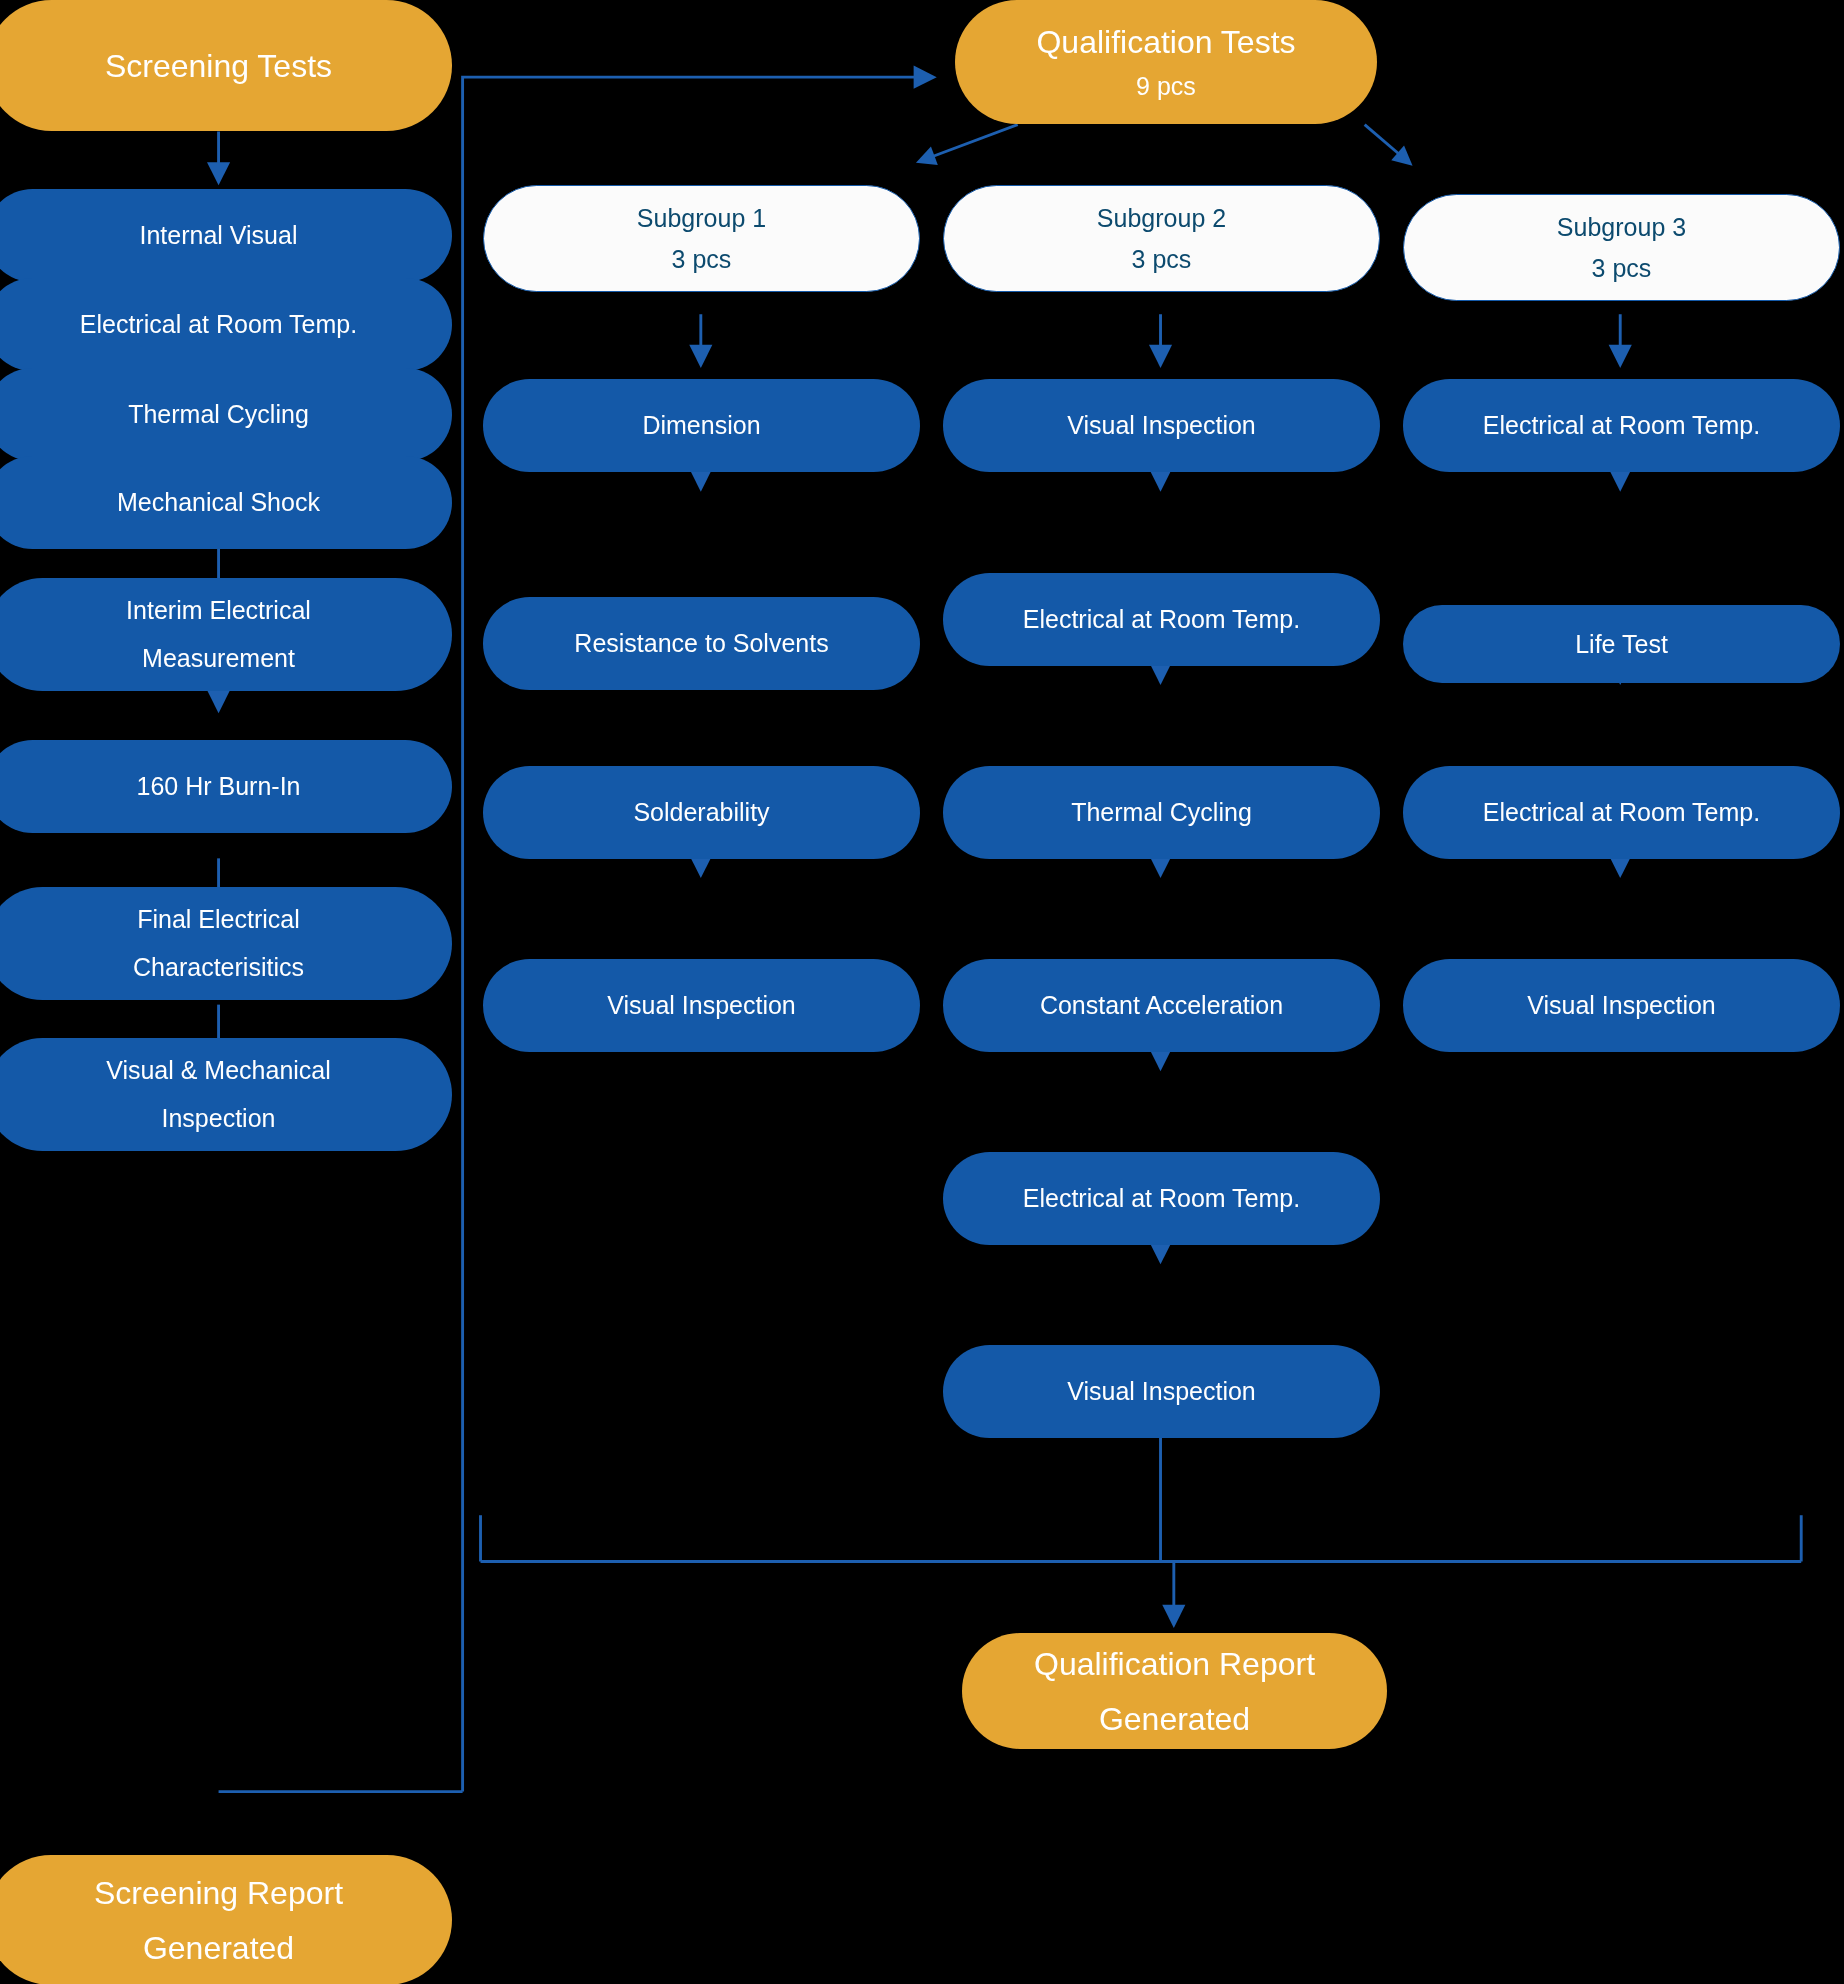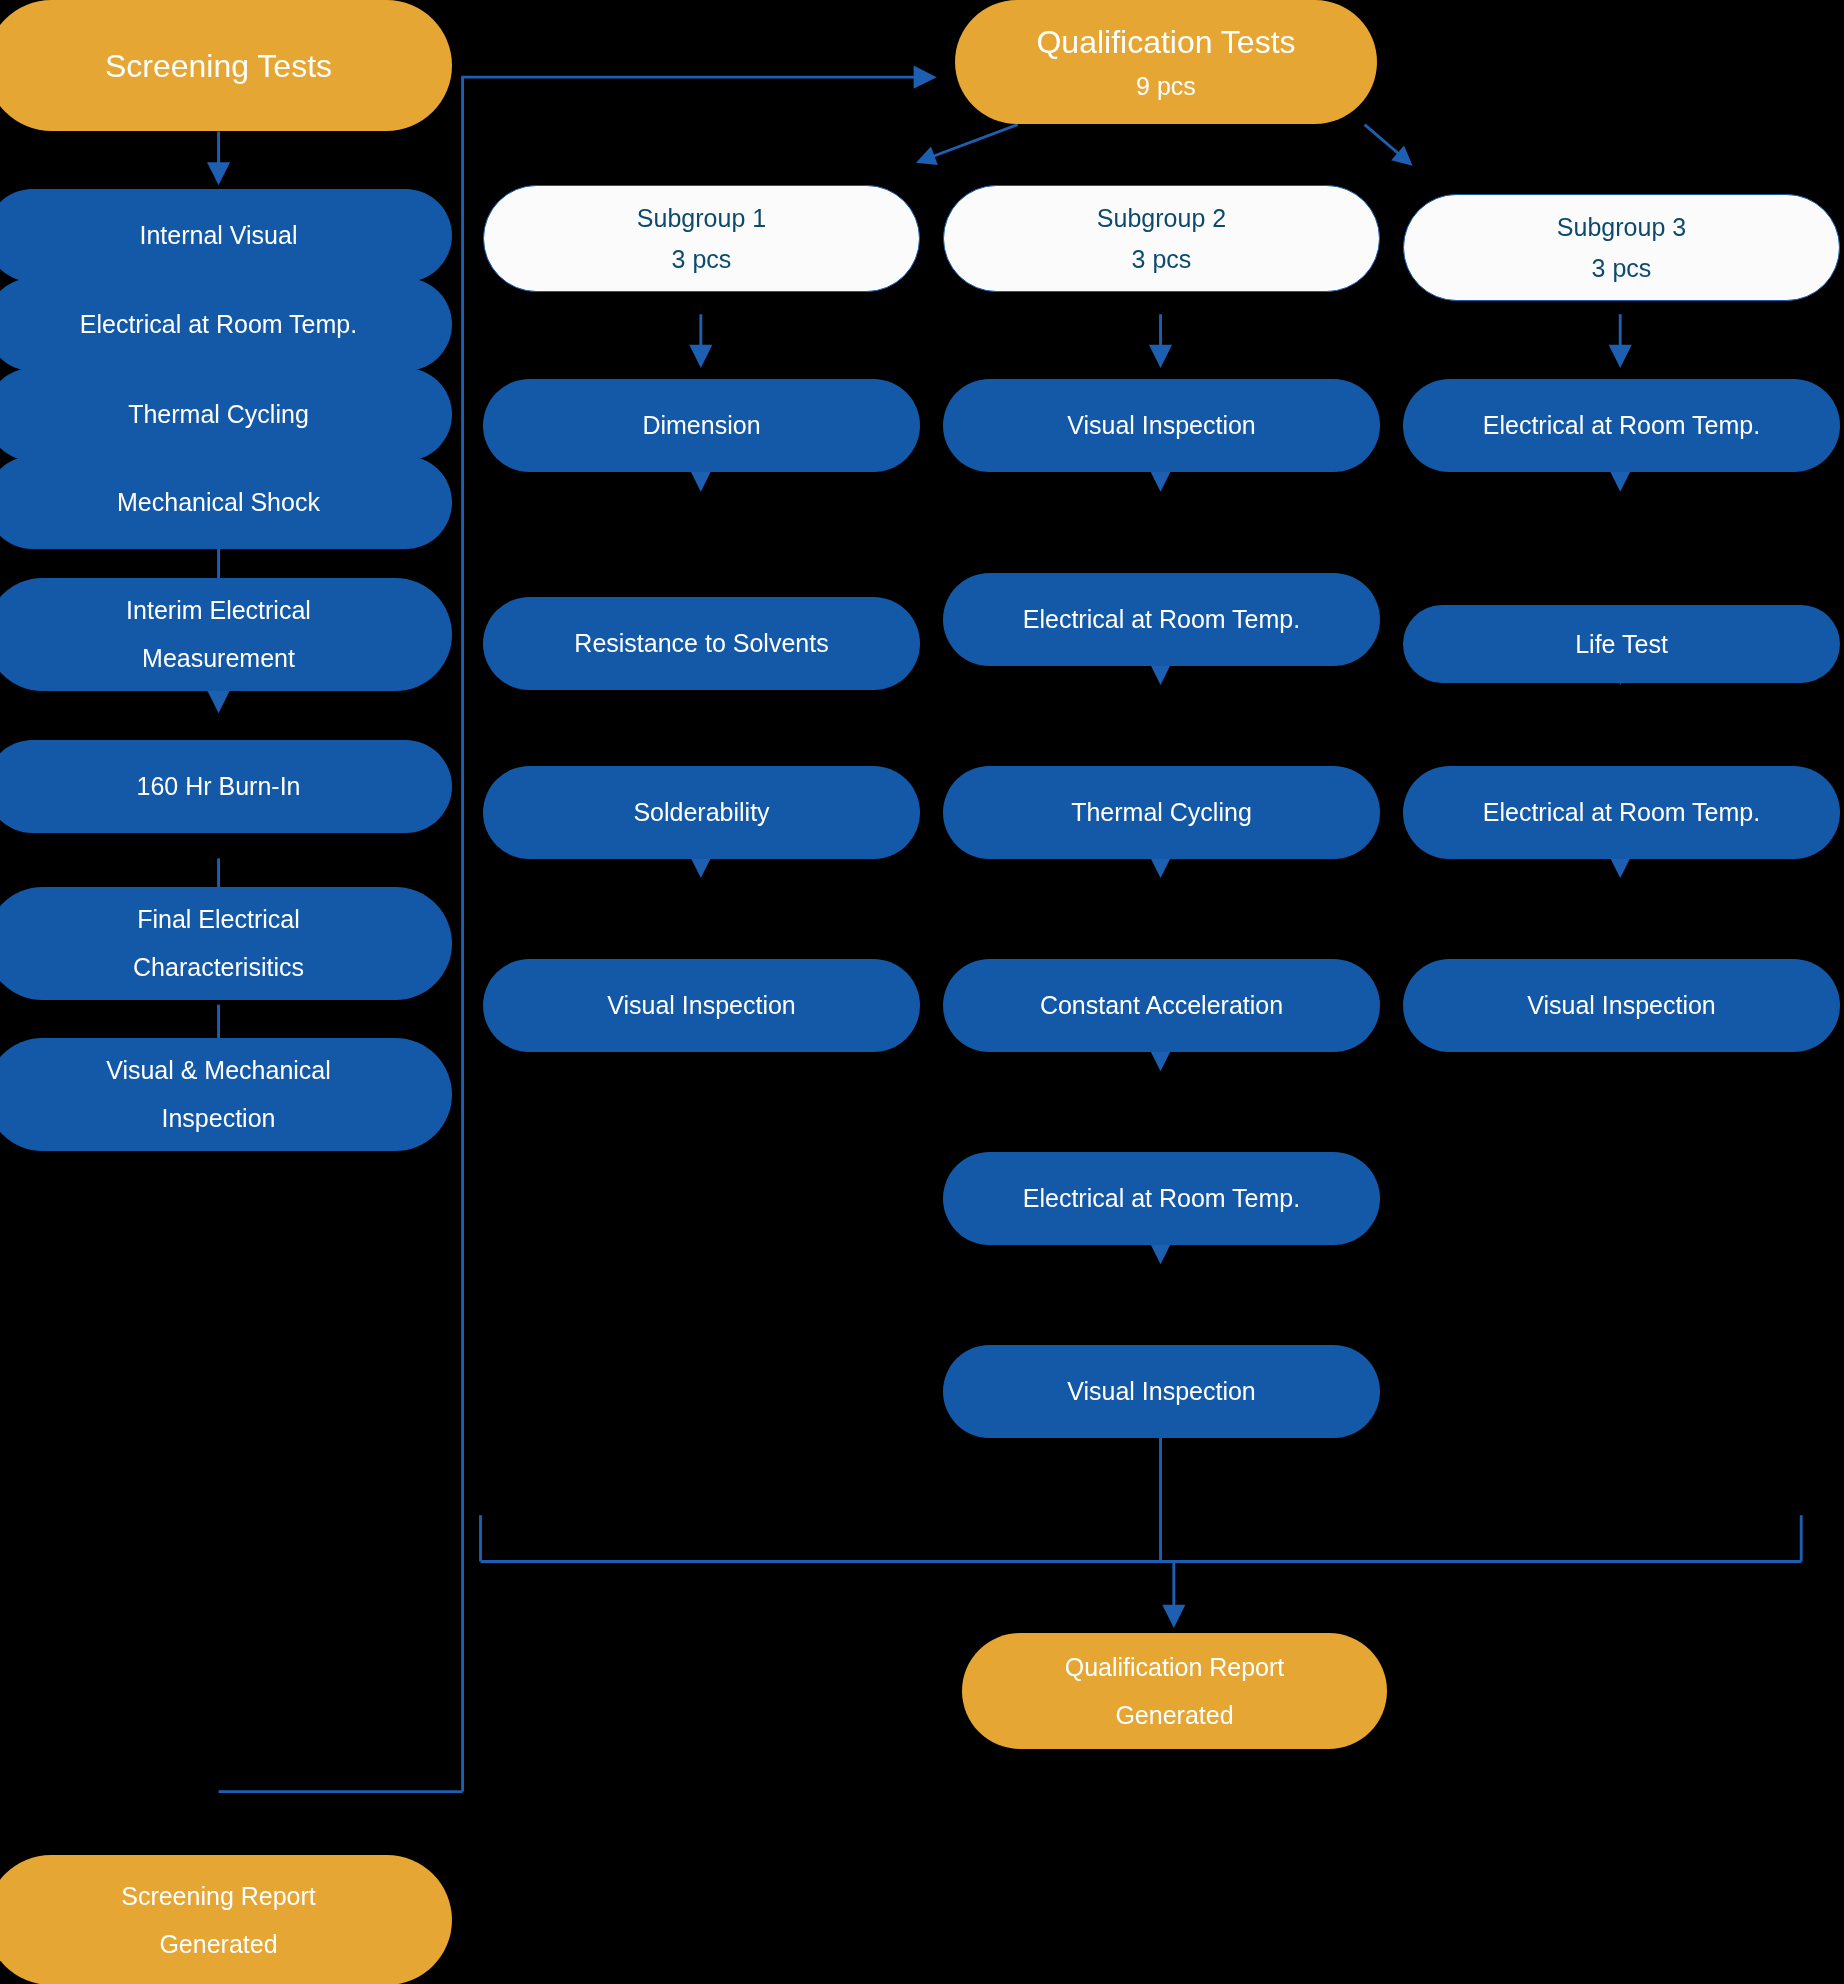--- a/index.html
+++ b/index.html
@@ -38,21 +38,21 @@
   .pill-white{
     background:#fbfbfb;
     border:1.7px solid #1459a8;
     border-radius:578px;
     color:#0c4a6e;
   }
 
   .t-header{font-size:32px;font-weight:300;}
   .t-body{font-size:25px;font-weight:300;}
   .t-sub{font-size:25px;font-weight:300;}
-  .t-report{font-size:25px;font-weight:300;}
+  .t-report{font-size:32px;font-weight:300;}
 
   .two-line .ln + .ln{margin-top:23px;}
   .sub-gap .ln + .ln{margin-top:16px;}
 </style>
 </head>
 <body>
 
 <div id="root">
 
   <svg class="edges" viewBox="0 0 3189 3432">

